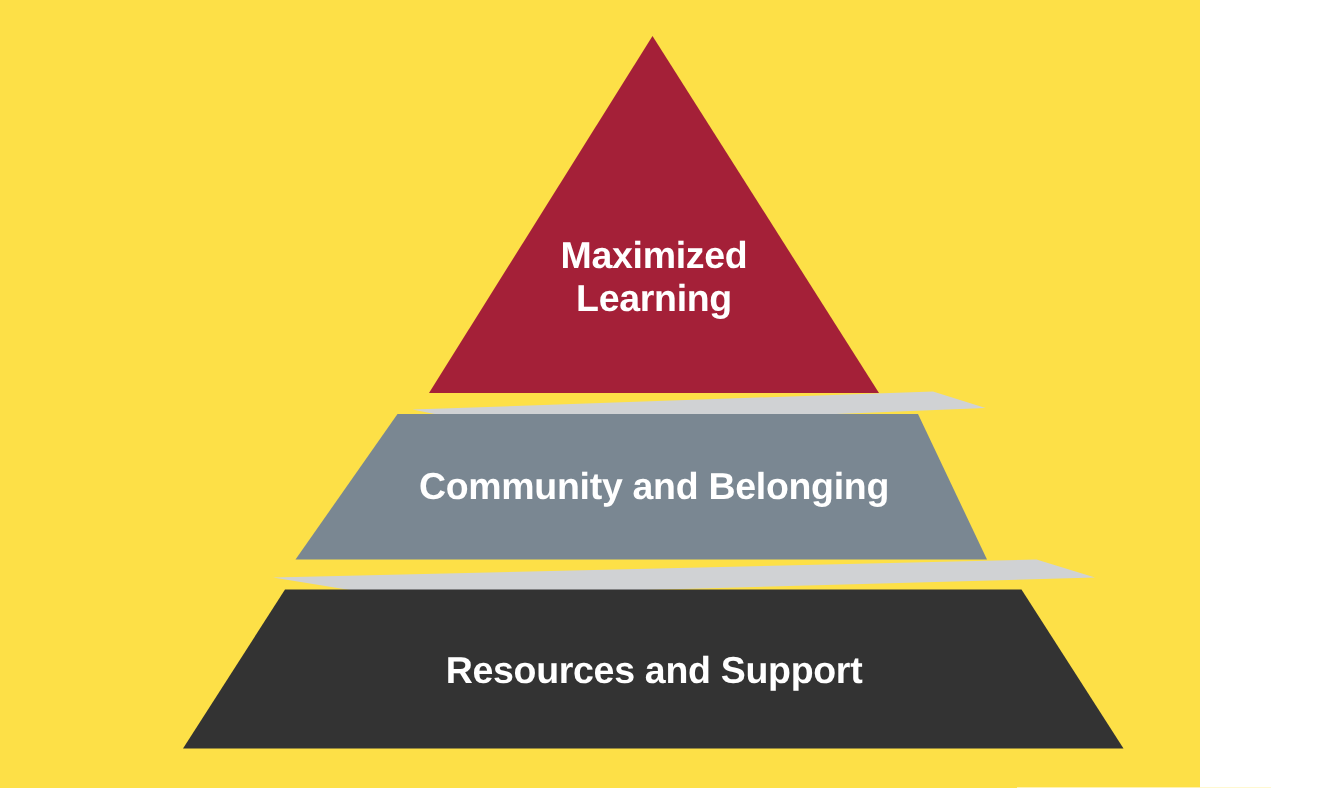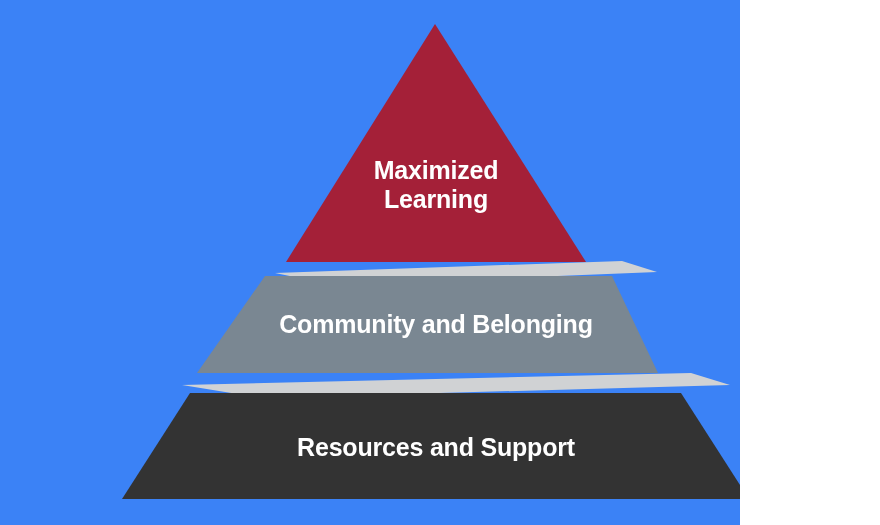--- a/index.html
+++ b/index.html
@@ -6,23 +6,23 @@
   html, body {
     margin: 0;
     padding: 0;
     background: #ffffff;
   }
   body {
     font-family: "Liberation Sans", sans-serif;
   }
   #stage {
     position: relative;
-    width: 740px;
+    width: 800px;
     height: 525px;
-    background: #3b82f6;
+    background: #fde047;
     overflow: hidden;
   }
   #pyramid-svg {
     position: absolute;
     left: 0;
     top: 0;
     width: 880px;
     height: 525px;
     display: block;
   }

